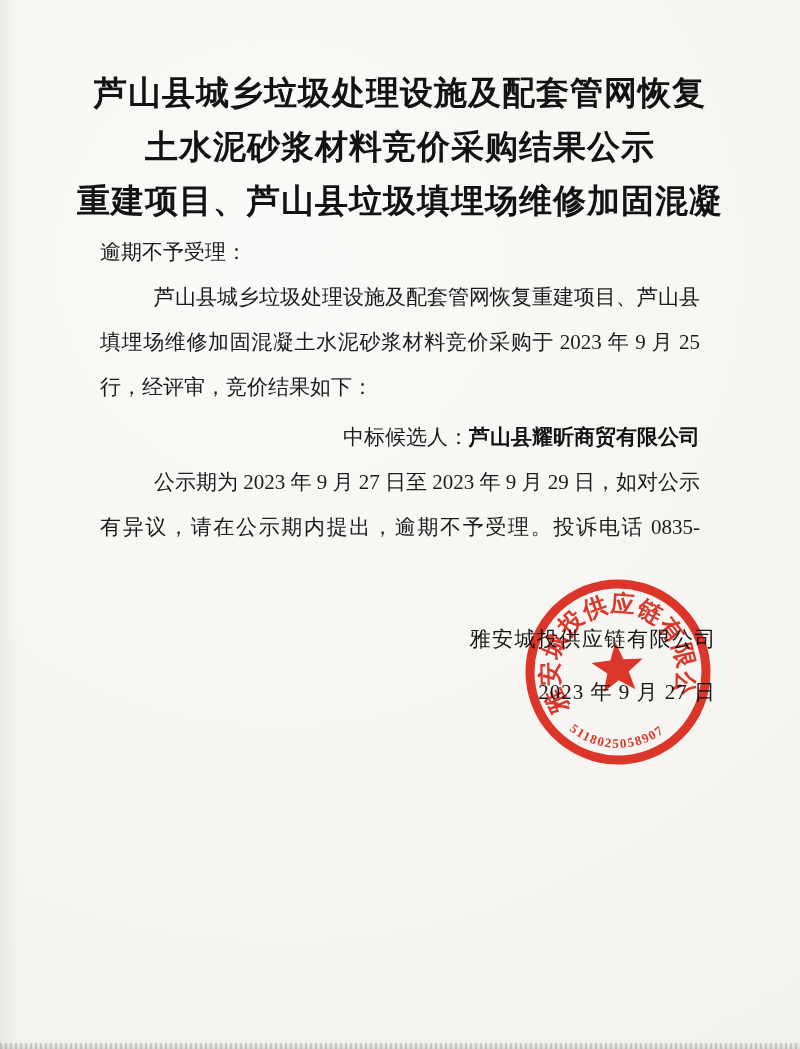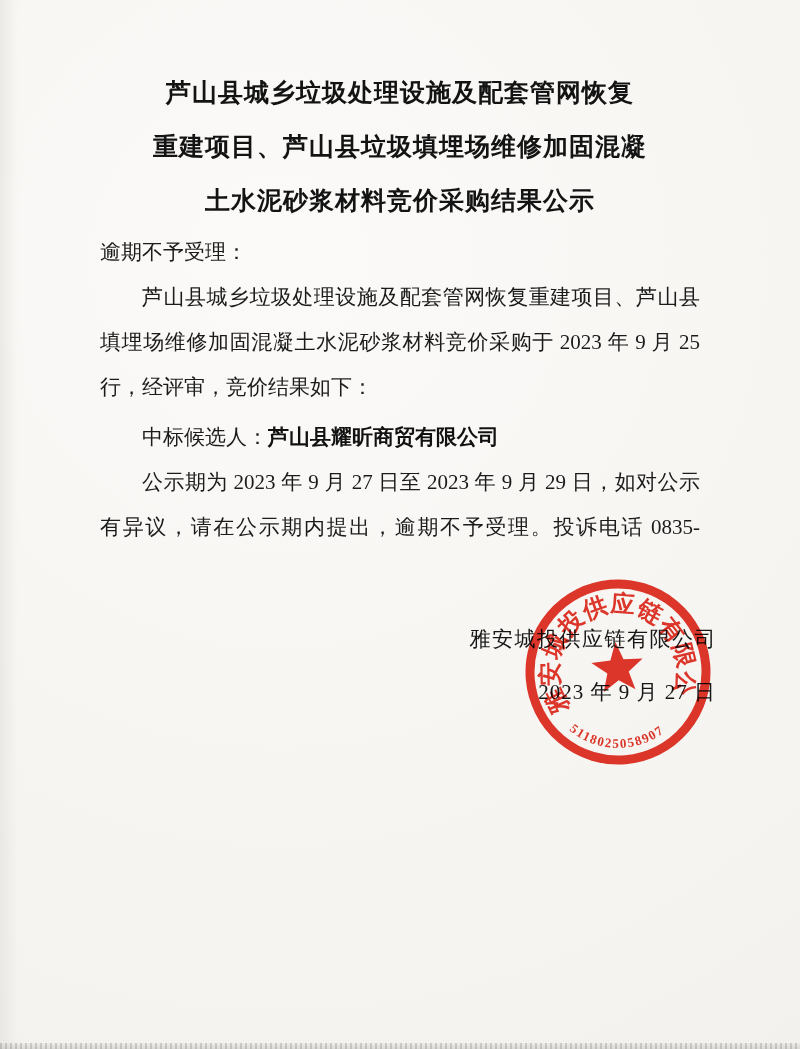--- a/index.html
+++ b/index.html
@@ -20,30 +20,30 @@
   .scan-edge {
     position: absolute; left: 0; right: 0; bottom: 0; height: 6px;
     background:
       repeating-linear-gradient(90deg, rgba(120,118,115,0.55) 0 2px, rgba(230,228,225,0.3) 2px 5px),
       linear-gradient(180deg, rgba(200,198,195,0.2), rgba(150,148,145,0.6));
     opacity: 0.55;
   }
   .title {
     position: absolute; left: 60px; right: 60px; top: 66px;
     text-align: center;
-    font-size: 25px; font-weight: 700; line-height: 54px;
+    font-size: 33px; font-weight: 700; line-height: 54px;
     letter-spacing: 1px; color: #131313;
   }
   .body-text {
     position: absolute; left: 100px; width: 600px; top: 230px;
     font-size: 21px; line-height: 45px; color: #1b1b1b;
   }
   .line { height: 45px; overflow: hidden; }
   .just { text-align: justify; text-align-last: justify; }
-  .indent { text-indent: 42px; }
+  .indent { text-indent: 42px; text-align: right; }
   .winner-line { margin-top: 5px; }
   .winner-line b { font-weight: 700; color: #111; }
   .sig-company {
     position: absolute; top: 625px; right: 83px;
     font-size: 21px; letter-spacing: 1.5px; color: #161616;
   }
   .sig-date {
     position: absolute; top: 678px; right: 84px;
     font-size: 21px; letter-spacing: 1px; color: #161616;
   }
@@ -60,22 +60,22 @@
   .seal .arc-company { font-size: 24px; letter-spacing: 1px; }
   .seal .arc-serial  { font-size: 13px; letter-spacing: 1.5px; }
 </style>
 </head>
 <body>
 
 <div class="page">
 
   <div class="title">
     <div>芦山县城乡垃圾处理设施及配套管网恢复</div>
+    <div>土水泥砂浆材料竞价采购结果公示</div>
     <div>重建项目、芦山县垃圾填埋场维修加固混凝</div>
-    <div>土水泥砂浆材料竞价采购结果公示</div>
   </div>
 
   <div class="body-text">
     <div class="line">逾期不予受理：</div>
     <div class="line just indent">芦山县城乡垃圾处理设施及配套管网恢复重建项目、芦山县垃圾</div>
     <div class="line just">填埋场维修加固混凝土水泥砂浆材料竞价采购于 2023 年 9 月 25 日进</div>
     <div class="line">行，经评审，竞价结果如下：</div>
     <div class="line indent winner-line">
       <span>中标候选人：</span><b>芦山县耀昕商贸有限公司</b>
     </div>

